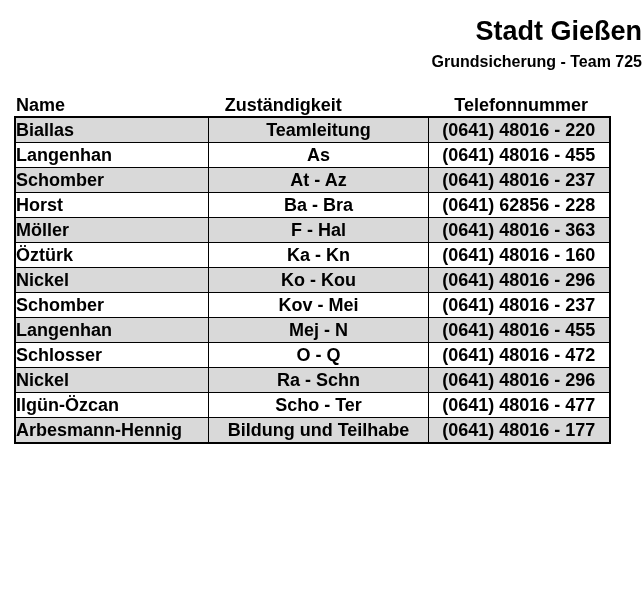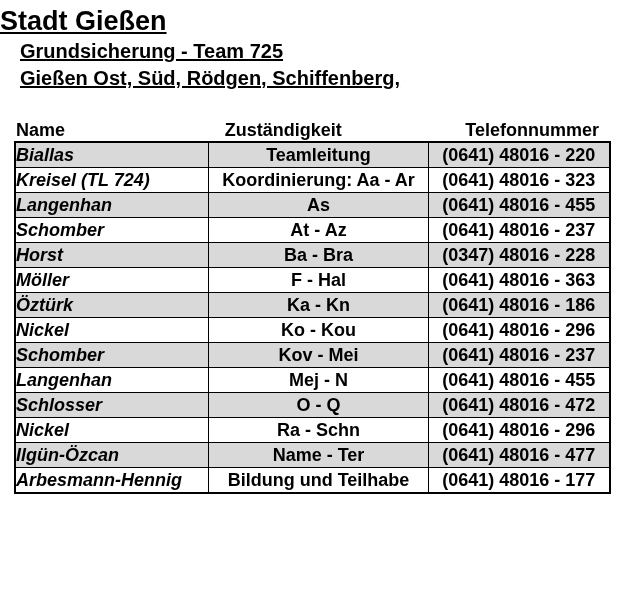--- a/index.html
+++ b/index.html
@@ -14,120 +14,113 @@
     font-family: "Liberation Sans", sans-serif;
     font-weight: bold;
     overflow: hidden;
   }
   .page {
     width: 642px;
     height: 616px;
     position: relative;
   }
   .doc-header {
-    text-align: left;
-    padding-top: 5px;
-    text-decoration: underline;
+    text-align: right;
+    padding-top: 15px;
   }
   .title {
     font-size: 27px;
     line-height: 33px;
     letter-spacing: 0px;
   }
   .sub {
-    font-size: 20px;
+    font-size: 16px;
     line-height: 27px;
     margin-left: 20px;
   }
   .col-headers {
     display: flex;
     width: 597px;
-    margin: 28px 0 0 14px;
+    margin: 20px 0 0 14px;
     font-size: 18px;
     line-height: 20px;
     gap: 40px;
   }
   .col-headers .h0 { width: 197px; text-align: left; padding-left: 2px; box-sizing: border-box; }
   .col-headers .h1 { width: 219px; text-align: left; }
-  .col-headers .h2 { width: 181px; text-align: center; padding-right: 1px; box-sizing: border-box; }
+  .col-headers .h2 { width: 181px; text-align: left; padding-right: 1px; box-sizing: border-box; }
   table.contact-table {
     border-collapse: collapse;
     table-layout: fixed;
     width: 597px;
     margin: 1px 0 0 14px;
     border: 2px solid var(--border, #000000);
     font-size: 18px;
   }
   table.contact-table td {
     border: 1px solid var(--border, #000000);
     height: 24px;
     padding: 0;
     overflow: hidden;
     white-space: nowrap;
     line-height: 24px;
   }
-  td.col0 { text-align: left; padding-left: 4px; width: 192px; font-style: italic; }
+  td.col0 { text-align: left; padding-left: 4px; width: 192px; }
   td.col1 { text-align: center; width: 218px; }
   td.col2 { text-align: center; width: 180px; margin-left: 11px; }
   table.contact-table tbody tr:nth-child(odd) { background: var(--row-shade, #d9d9d9); }
   table.contact-table tbody tr:nth-child(even) { background: var(--bg, #ffffff); }
 </style>
 </head>
 <body>
 
 <div class="page">
 
   <div class="doc-header">
     <div class="title">Stadt Gießen</div>
     <div class="sub">Grundsicherung - Team 725</div>
-    <div class="sub">Gießen Ost, Süd, Rödgen, Schiffenberg,</div>
   </div>
 
   <div class="col-headers">
     <div class="h0">Name</div>
     <div class="h1">Zuständigkeit</div>
     <div class="h2">Telefonnummer</div>
   </div>
 
   <table class="contact-table">
     <tbody>
         <tr>
           <td class="col0">Biallas</td>
           <td class="col1">Teamleitung</td>
           <td class="col2">(0641) 48016 - 220</td>
         </tr>
         <tr>
-          <td class="col0">Kreisel (TL 724)</td>
-          <td class="col1">Koordinierung: Aa - Ar</td>
-          <td class="col2">(0641) 48016 - 323</td>
-        </tr>
-        <tr>
           <td class="col0">Langenhan</td>
           <td class="col1">As</td>
           <td class="col2">(0641) 48016 - 455</td>
         </tr>
         <tr>
           <td class="col0">Schomber</td>
           <td class="col1">At - Az</td>
           <td class="col2">(0641) 48016 - 237</td>
         </tr>
         <tr>
           <td class="col0">Horst</td>
           <td class="col1">Ba - Bra</td>
-          <td class="col2">(0347) 48016 - 228</td>
+          <td class="col2">(0641) 62856 - 228</td>
         </tr>
         <tr>
           <td class="col0">Möller</td>
           <td class="col1">F - Hal</td>
           <td class="col2">(0641) 48016 - 363</td>
         </tr>
         <tr>
           <td class="col0">Öztürk</td>
           <td class="col1">Ka - Kn</td>
-          <td class="col2">(0641) 48016 - 186</td>
+          <td class="col2">(0641) 48016 - 160</td>
         </tr>
         <tr>
           <td class="col0">Nickel</td>
           <td class="col1">Ko - Kou</td>
           <td class="col2">(0641) 48016 - 296</td>
         </tr>
         <tr>
           <td class="col0">Schomber</td>
           <td class="col1">Kov - Mei</td>
           <td class="col2">(0641) 48016 - 237</td>
@@ -142,21 +135,21 @@
           <td class="col1">O - Q</td>
           <td class="col2">(0641) 48016 - 472</td>
         </tr>
         <tr>
           <td class="col0">Nickel</td>
           <td class="col1">Ra - Schn</td>
           <td class="col2">(0641) 48016 - 296</td>
         </tr>
         <tr>
           <td class="col0">Ilgün-Özcan</td>
-          <td class="col1">Name - Ter</td>
+          <td class="col1">Scho - Ter</td>
           <td class="col2">(0641) 48016 - 477</td>
         </tr>
         <tr>
           <td class="col0">Arbesmann-Hennig</td>
           <td class="col1">Bildung und Teilhabe</td>
           <td class="col2">(0641) 48016 - 177</td>
         </tr>
       </tbody>
   </table>
 

